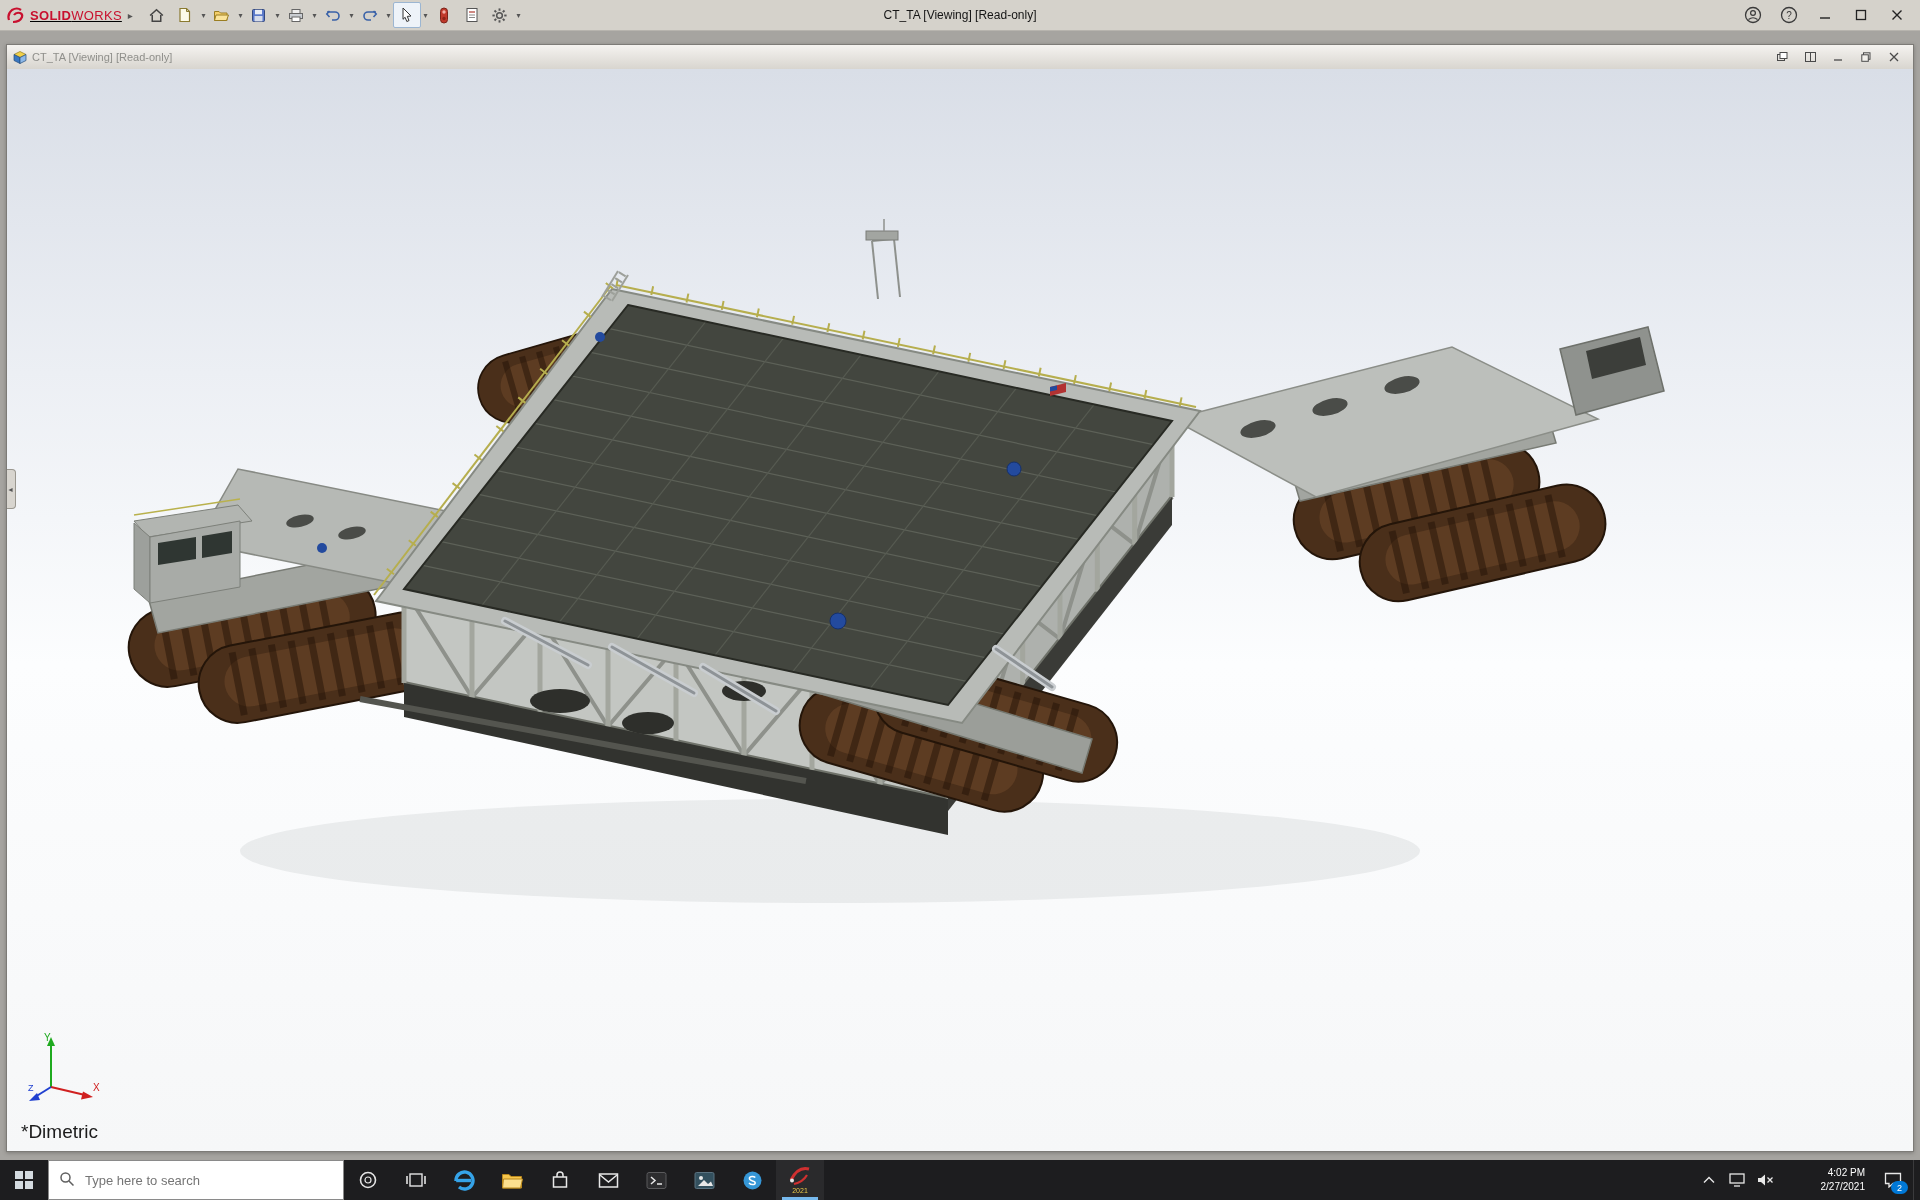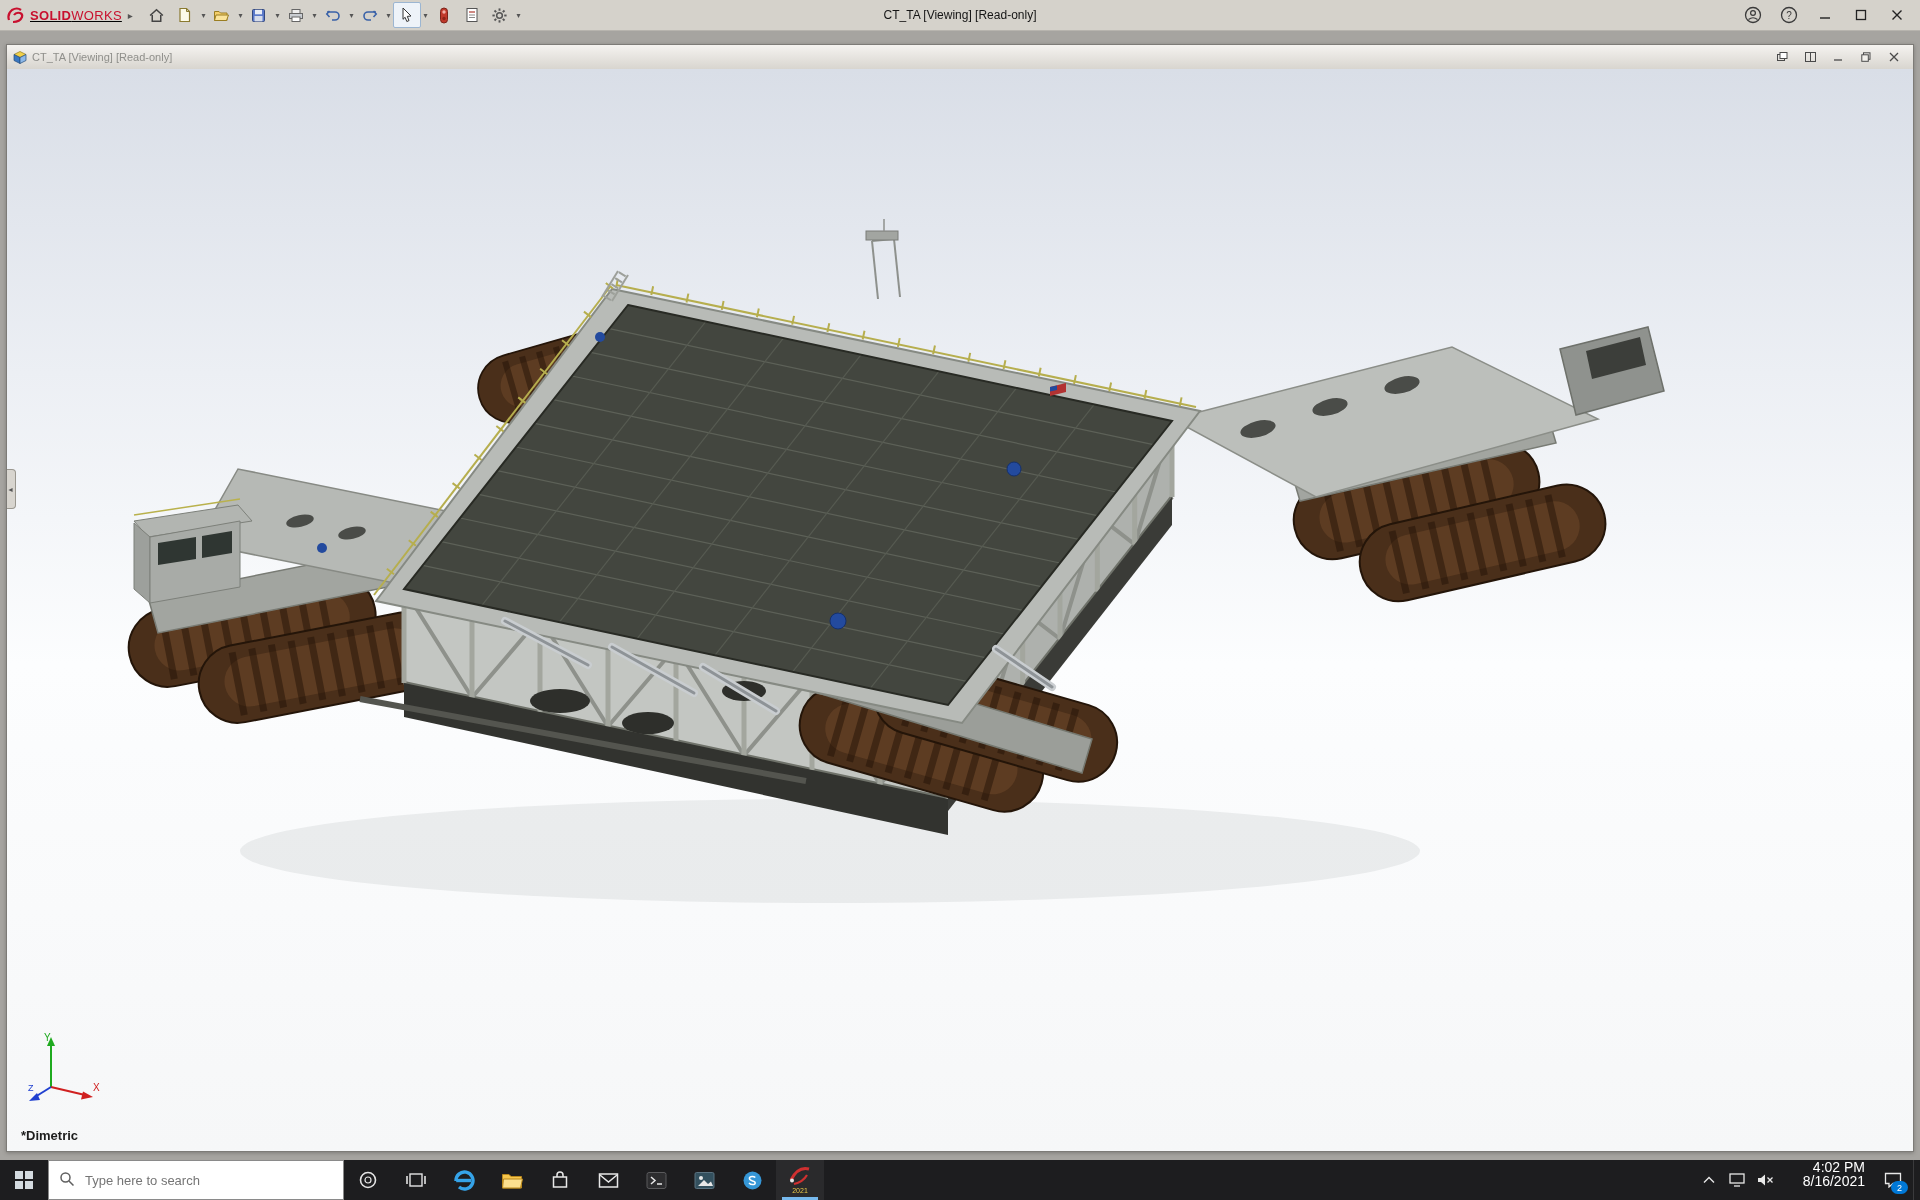--- a/index.html
+++ b/index.html
@@ -25,39 +25,39 @@
     background:linear-gradient(#f5f3f0,#d8d5cf);border-bottom:1px solid #b3b0aa;
     display:flex;align-items:center;padding:0 6px;font-size:11px;color:#8f8f8b;}
   .doc-title{margin-left:5px;}
   .doc-btns{margin-left:auto;display:flex;gap:2px;}
   .doc-btn{width:24px;height:18px;display:flex;align-items:center;justify-content:center;
     color:#4a4a4a;font-size:10px;border:1px solid transparent;border-radius:2px;}
   
   .viewport{position:absolute;top:24px;left:0;right:0;bottom:0;
     background:linear-gradient(180deg,#d9dee7 0%,#eceff4 28%,#fcfdfe 55%,#f6f7f8 100%);overflow:hidden;}
   .viewport svg.model{position:absolute;inset:0;width:100%;height:100%;}
-  .view-label{position:absolute;left:14px;bottom:8px;font-size:13px;font-weight:700;color:#1c1c1c;}
+  .view-label{position:absolute;left:14px;bottom:8px;font-size:19px;font-weight:400;color:#1c1c1c;}
   .triad{position:absolute;left:20px;bottom:46px;width:78px;height:78px;}
   .flyout-handle{position:absolute;left:-1px;top:400px;width:9px;height:38px;background:#d8d5cf;
     border:1px solid #9a978f;border-left:none;border-radius:0 4px 4px 0;display:flex;align-items:center;justify-content:center;
     font-size:7px;color:#555;}
   
   .taskbar{position:absolute;left:0;right:0;bottom:0;height:40px;background:#1d1d1f;display:flex;align-items:stretch;z-index:40;}
   .tb-cell{width:48px;display:flex;align-items:center;justify-content:center;position:relative;}
   .search-wrap{position:relative;width:296px;display:flex;align-items:flex-start;}
   .search-wrap input{width:100%;height:100%;box-sizing:border-box;border:1px solid #8a8a8a;background:#fff;
     padding:0 10px 0 36px;font-size:13px;color:#333;font-family:"Liberation Sans",sans-serif;outline:none;}
   .search-wrap .mag{position:absolute;left:11px;top:11px;}
   .sw-cell{flex-direction:column;justify-content:flex-start;background:rgba(255,255,255,.06);}
   .sw-underline{position:absolute;bottom:0;left:6px;right:6px;height:3px;background:#76b9ed;}
   .sw-year{font-size:7px;color:#e7c648;line-height:7px;}
   .tray{margin-left:auto;display:flex;align-items:stretch;}
   .tray-cell{width:28px;display:flex;align-items:center;justify-content:center;color:#e8e8e8;}
-  .clock{width:86px;display:flex;flex-direction:column;align-items:flex-end;
-    color:#fff;font-size:14px;line-height:14px;padding-right:8px;}
+  .clock{width:86px;display:flex;flex-direction:column;align-items:flex-end;justify-content:center;
+    color:#fff;font-size:10px;line-height:14px;padding-right:8px;}
   .action{width:40px;display:flex;align-items:center;justify-content:center;position:relative;color:#fff;}
   .action .badge{position:absolute;right:5px;bottom:6px;background:#0078d7;color:#fff;font-size:9px;
     min-width:13px;height:13px;border-radius:7px;display:flex;align-items:center;justify-content:center;padding:0 2px;}
   .show-desktop{width:6px;border-left:1px solid #3a3a3c;}
 </style>
 </head>
 <body>
 
 <div class="titlebar">
   <div class="brand">
@@ -497,21 +497,21 @@
         </svg>
     </div>
     <div class="tray-cell">
       <svg width="17" height="14" viewBox="0 0 17 14">
           <polygon points="1,5 4,5 8,1.5 8,12.5 4,9 1,9" fill="#e8e8e8"></polygon>
           <path d="M10.5 4.5 L15.5 9.5 M15.5 4.5 L10.5 9.5" stroke="#e8e8e8" stroke-width="1.3"></path>
         </svg>
     </div>
     <div class="clock">
       <span>4:02 PM</span>
-      <span>8/16/2021</span>
+      <span>2/27/2021</span>
     </div>
     <div class="action">
       <svg width="18" height="16" viewBox="0 0 18 16">
           <path d="M1.5 1.5 H16.5 V11.5 H9 L5 15 V11.5 H1.5 Z" fill="none" stroke="#e8e8e8" stroke-width="1.3"></path>
         </svg>
       <span class="badge">2</span>
     </div>
     <div class="show-desktop"></div>
   </div>
 </div>

